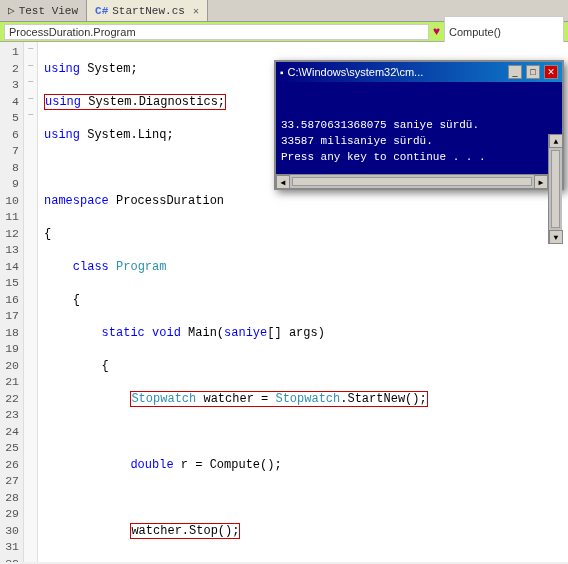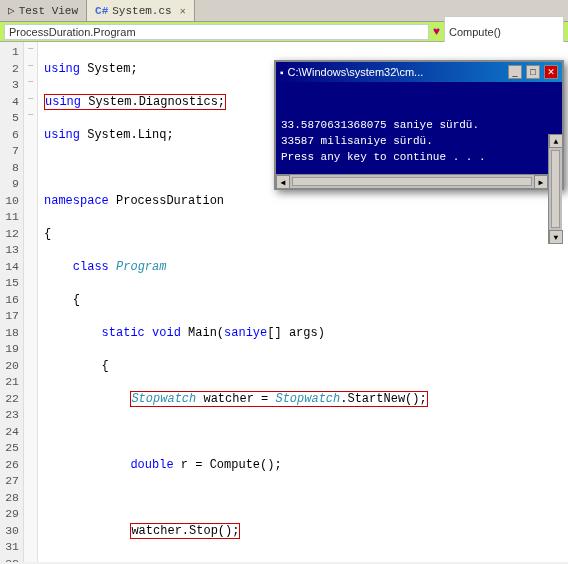--- a/index.html
+++ b/index.html
@@ -105,21 +105,21 @@
       font-size: 12px;
       line-height: 16.5px;
       color: #000;
       white-space: pre;
       overflow-x: auto;
       overflow-y: auto;
     }
 
     
     .kw { color: #0000ff; }
-    .type { color: #2b91af; font-style: italic; }
+    .type { color: #2b91af; }
 
     
     .red-box {
       border: 1.5px solid #cc0000;
       display: inline;
     }
 
     
     .console-window {
       position: absolute;
@@ -251,21 +251,21 @@
 </head>
 <body>
 
 <div class="title-bar">
   <div class="tab inactive">
     <span style="color:#333;font-size:11px;">▷</span>
     <span>Test View</span>
   </div>
   <div class="tab">
     <span style="color:#4169e1;font-weight:bold;font-size:11px;">C#</span>
-    <span>System.cs</span>
+    <span>StartNew.cs</span>
     <span class="tab-close">✕</span>
   </div>
 </div>
 
 <div class="toolbar">
   <input class="breadcrumb-path" type="text" readonly="" value="ProcessDuration.Program" style="">
   <span style="color:#cc0066;font-size:12px;">♥</span>
   <input class="breadcrumb-func" type="text" value="Compute()" readonly="" style="">
 </div>
 

